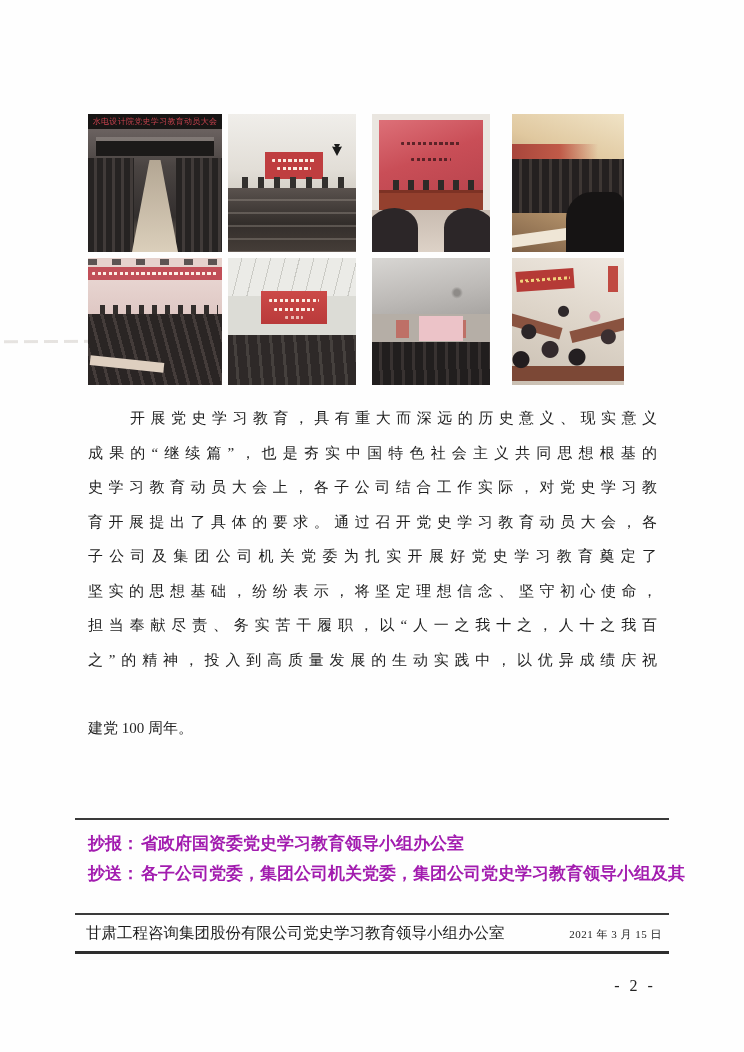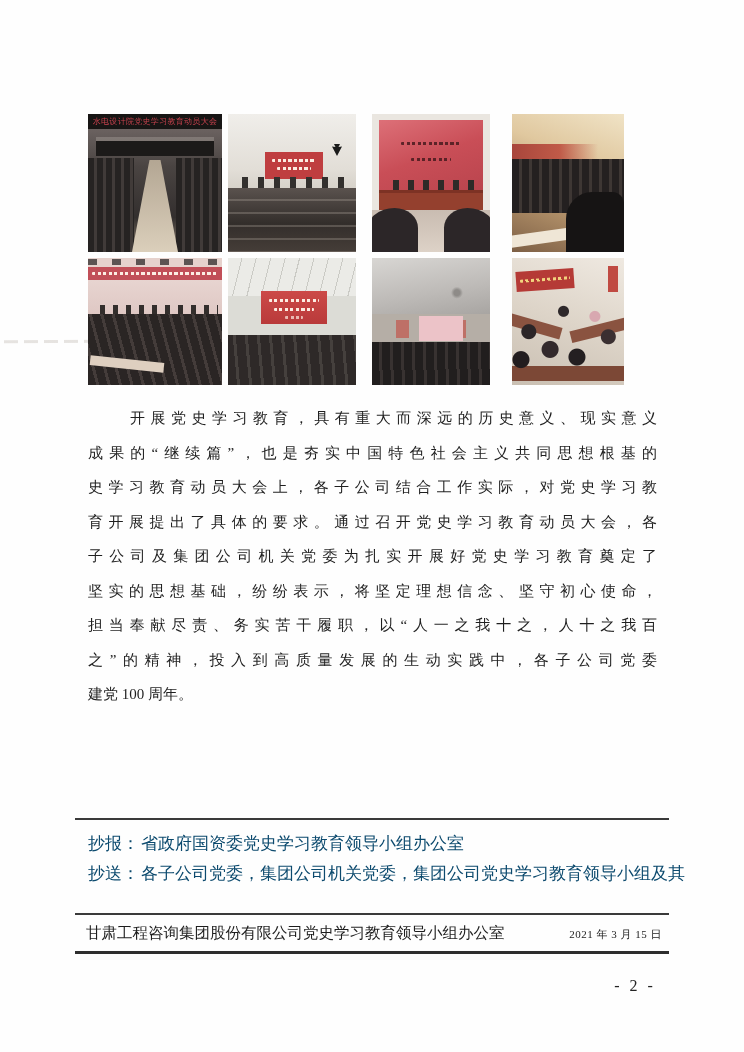--- a/index.html
+++ b/index.html
@@ -123,29 +123,29 @@
       radial-gradient(circle at 86% 62%,#3a2f31 7px,transparent 8px),
       radial-gradient(circle at 74% 46%,#d8a8b0 5px,transparent 6px),
       radial-gradient(circle at 46% 42%,#2e282a 5px,transparent 6px),
       radial-gradient(circle at 8% 80%,#221d1f 8px,transparent 9px);}
 
   
   .body-text{position:absolute;left:88px;top:401px;width:569px;
              font-size:15px;line-height:34.5px;color:#1f1f1f;}
   .bline{display:block;text-align:justify;text-align-last:justify;white-space:normal;}
   .bline.first{padding-left:42px;}
-  .bline.last{text-align-last:left;}
+  .bline.last{text-align-last:left;margin-top:34px;}
 
   
   .rule{position:absolute;left:75px;width:594px;background:#3a3a3a;}
   .rule-top{top:818px;height:1.5px;}
   .rule-mid{top:913px;height:1.5px;}
   .rule-bottom{top:951px;height:3px;background:#2e2e2e;}
 
-  .dist{position:absolute;left:88px;top:829px;width:572px;font-size:17px;line-height:30px;color:#0c4a6e;}
+  .dist{position:absolute;left:88px;top:829px;width:572px;font-size:17px;line-height:30px;color:#a21caf;font-weight:bold;}
   .dist-row{display:block;white-space:nowrap;}
   .dist-label{display:inline-block;margin-right:2px;}
   .dist-cont{padding-left:51px;}
 
   .issuer-row{position:absolute;left:86px;top:923px;width:576px;display:flex;
               justify-content:space-between;align-items:baseline;
               font-size:15.5px;color:#1d1d1d;white-space:nowrap;}
   .issuer-date{font-size:11px;letter-spacing:.5px;}
 
   .page-number{position:absolute;left:595px;top:977px;width:80px;text-align:center;
@@ -250,21 +250,21 @@
   </div>
 
   <div class="body-text">
     <span class="bline first">开展党史学习教育，具有重大而深远的历史意义、现实意义</span>
     <span class="bline">成果的“继续篇”，也是夯实中国特色社会主义共同思想根基的</span>
     <span class="bline">史学习教育动员大会上，各子公司结合工作实际，对党史学习教</span>
     <span class="bline">育开展提出了具体的要求。通过召开党史学习教育动员大会，各</span>
     <span class="bline">子公司及集团公司机关党委为扎实开展好党史学习教育奠定了</span>
     <span class="bline">坚实的思想基础，纷纷表示，将坚定理想信念、坚守初心使命，</span>
     <span class="bline">担当奉献尽责、务实苦干履职，以“人一之我十之，人十之我百</span>
-    <span class="bline">之”的精神，投入到高质量发展的生动实践中，各子公司党委</span>
+    <span class="bline">之”的精神，投入到高质量发展的生动实践中，以优异成绩庆祝</span>
     <span class="bline last">建党 100 周年。</span>
   </div>
 
   <div class="rule rule-top"></div>
 
   <div class="dist">
     <span class="dist-row"><span class="dist-label">抄报：</span><span>省政府国资委党史学习教育领导小组办公室</span></span>
     <span class="dist-row"><span class="dist-label">抄送：</span><span>各子公司党委，集团公司机关党委，集团公司党史学习教育领导小组及其</span></span>
   </div>
 

